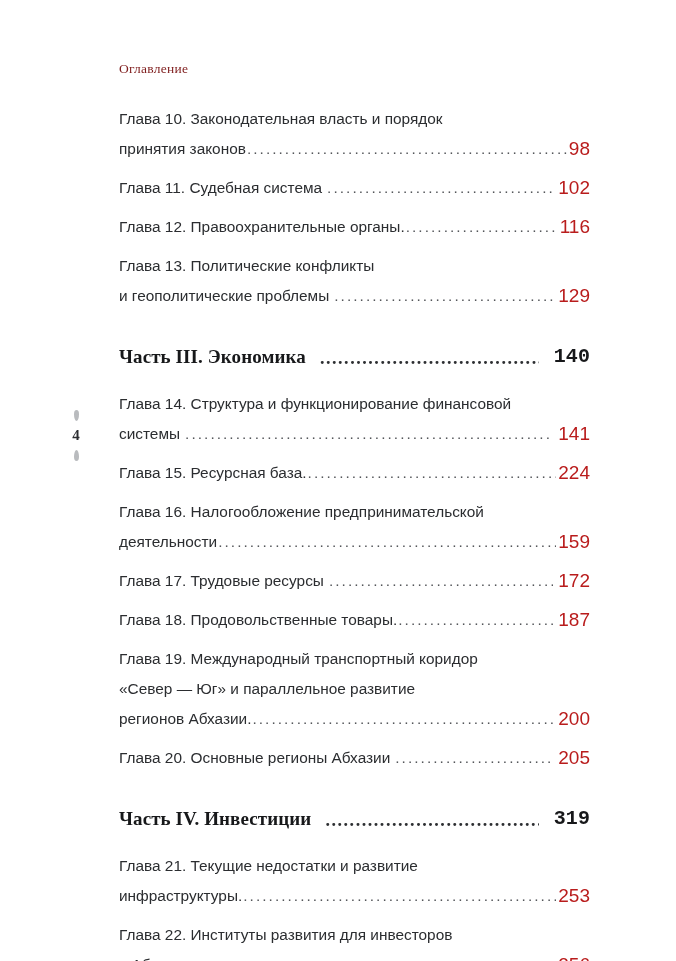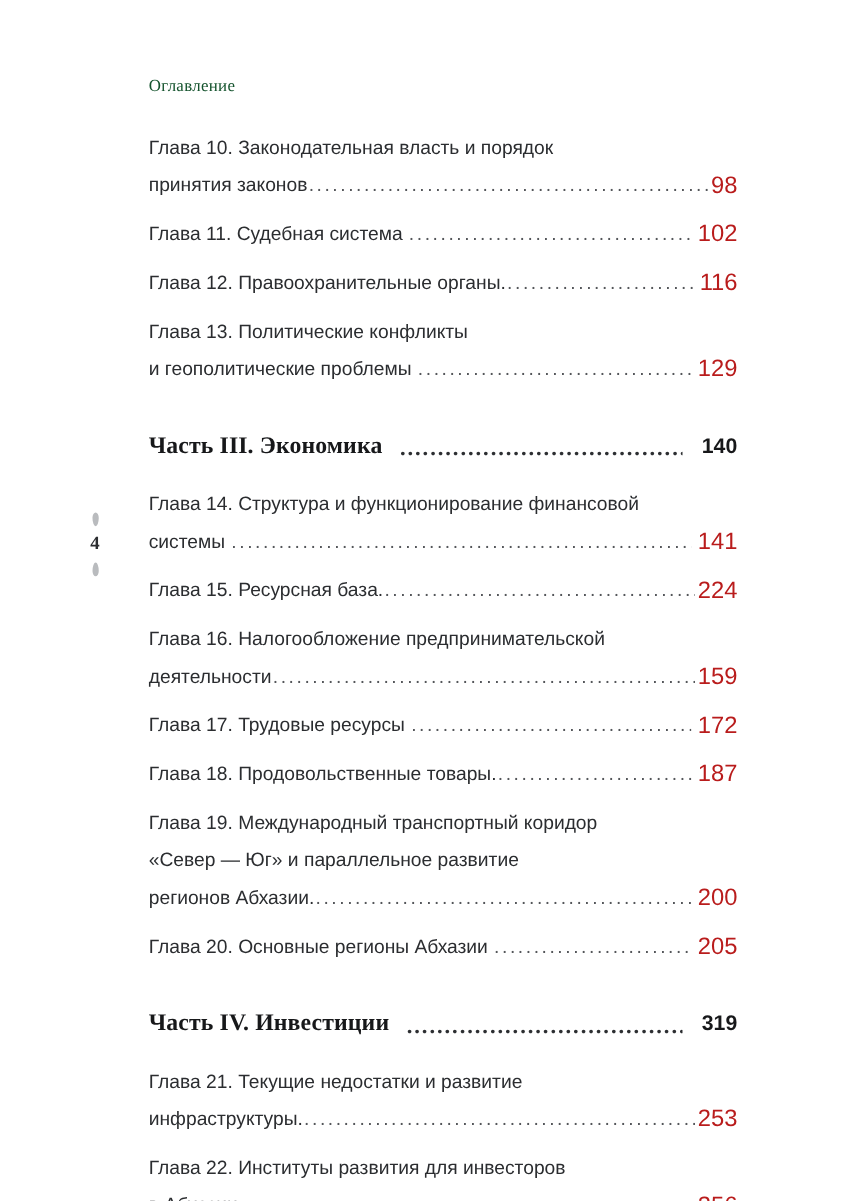--- a/index.html
+++ b/index.html
@@ -20,21 +20,21 @@
   }
 
   
   .running-head {
     position: absolute;
     left: 119px;
     top: 61px;
     font-family: "Liberation Serif", serif;
     font-size: 13.5px;
     letter-spacing: 0.25px;
-    color: #14532d;
+    color: #7f1d1d;
     white-space: nowrap;
   }
 
   
   .folio {
     position: absolute;
     left: 62px;
     top: 410px;
     width: 28px;
     display: flex;
@@ -136,23 +136,23 @@
     gap: 13px;
   }
   .line.part-line .leader::before {
     color: #2c2e31;
     font-family: "Liberation Serif", serif;
     font-weight: 700;
     font-size: 18px;
     letter-spacing: 1.55px;
   }
   .line.part-line .pagenum {
-    font-family: Liberation Sans, sans-serif;
-    font-weight: 700;
-    font-size: 17px;
+    font-family: Liberation Mono, monospace;
+    font-weight: 700;
+    font-size: 20px;
     color: #17181a;
   }
 </style>
 </head>
 <body>
 
 <div class="page">
 
   <div class="running-head">Оглавление</div>
 

